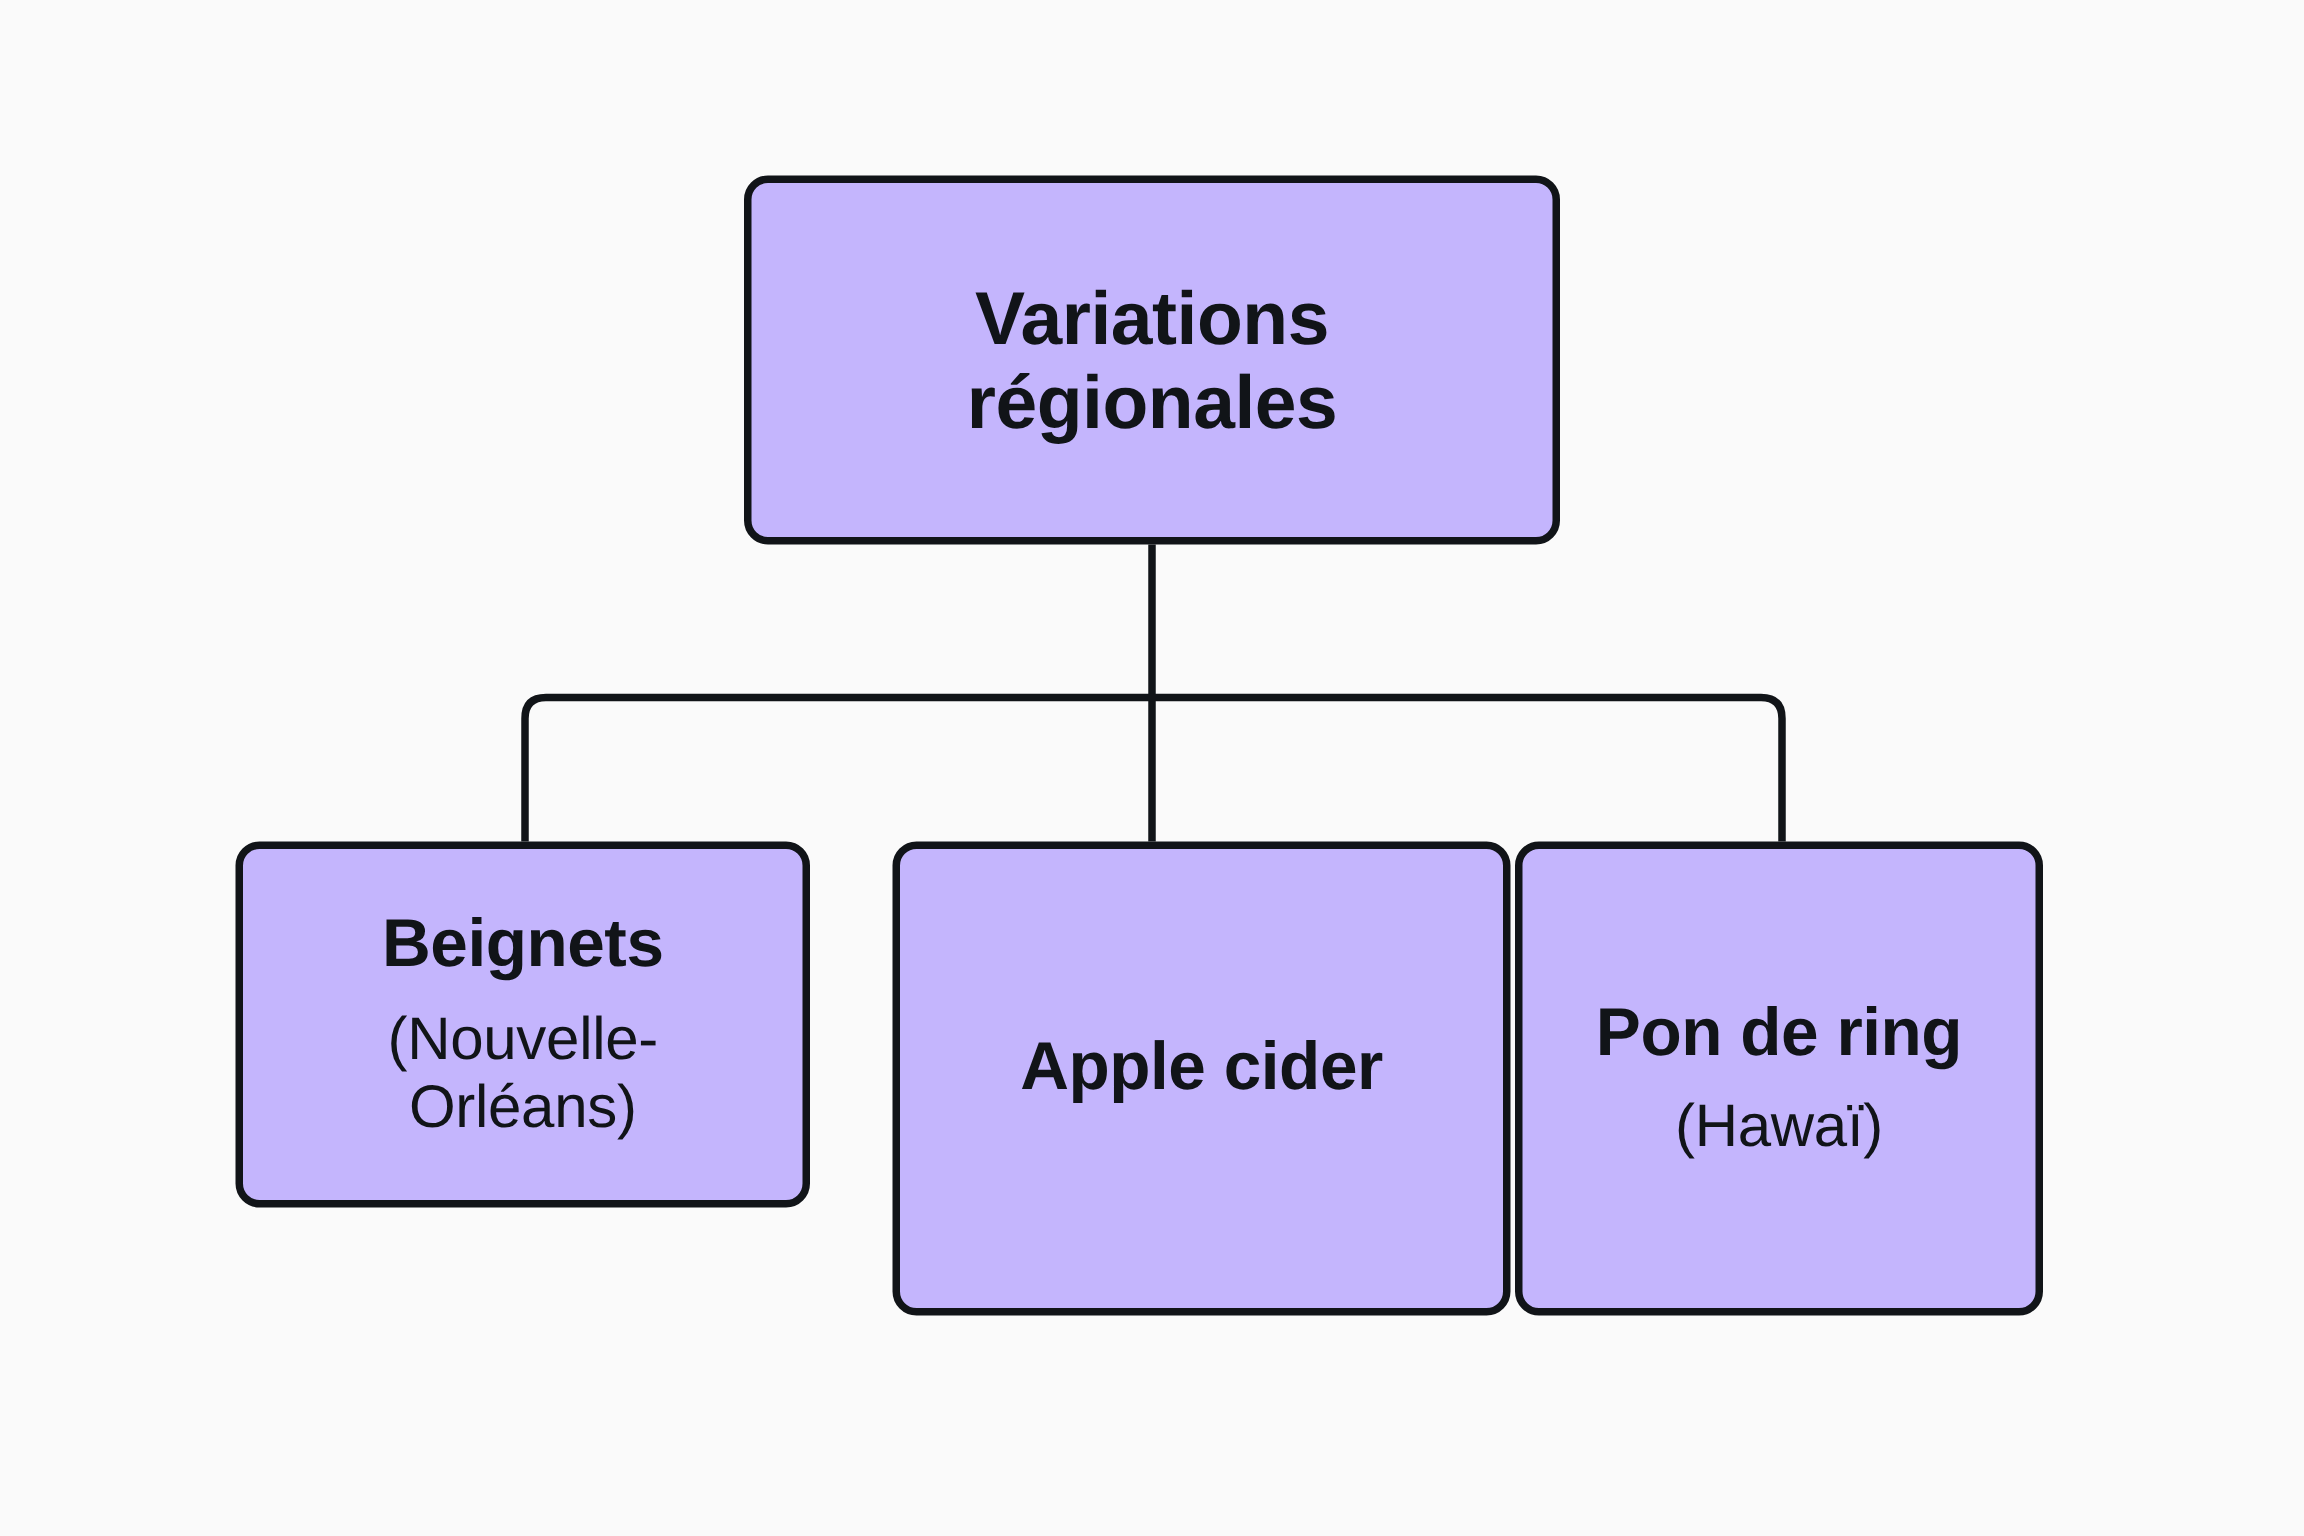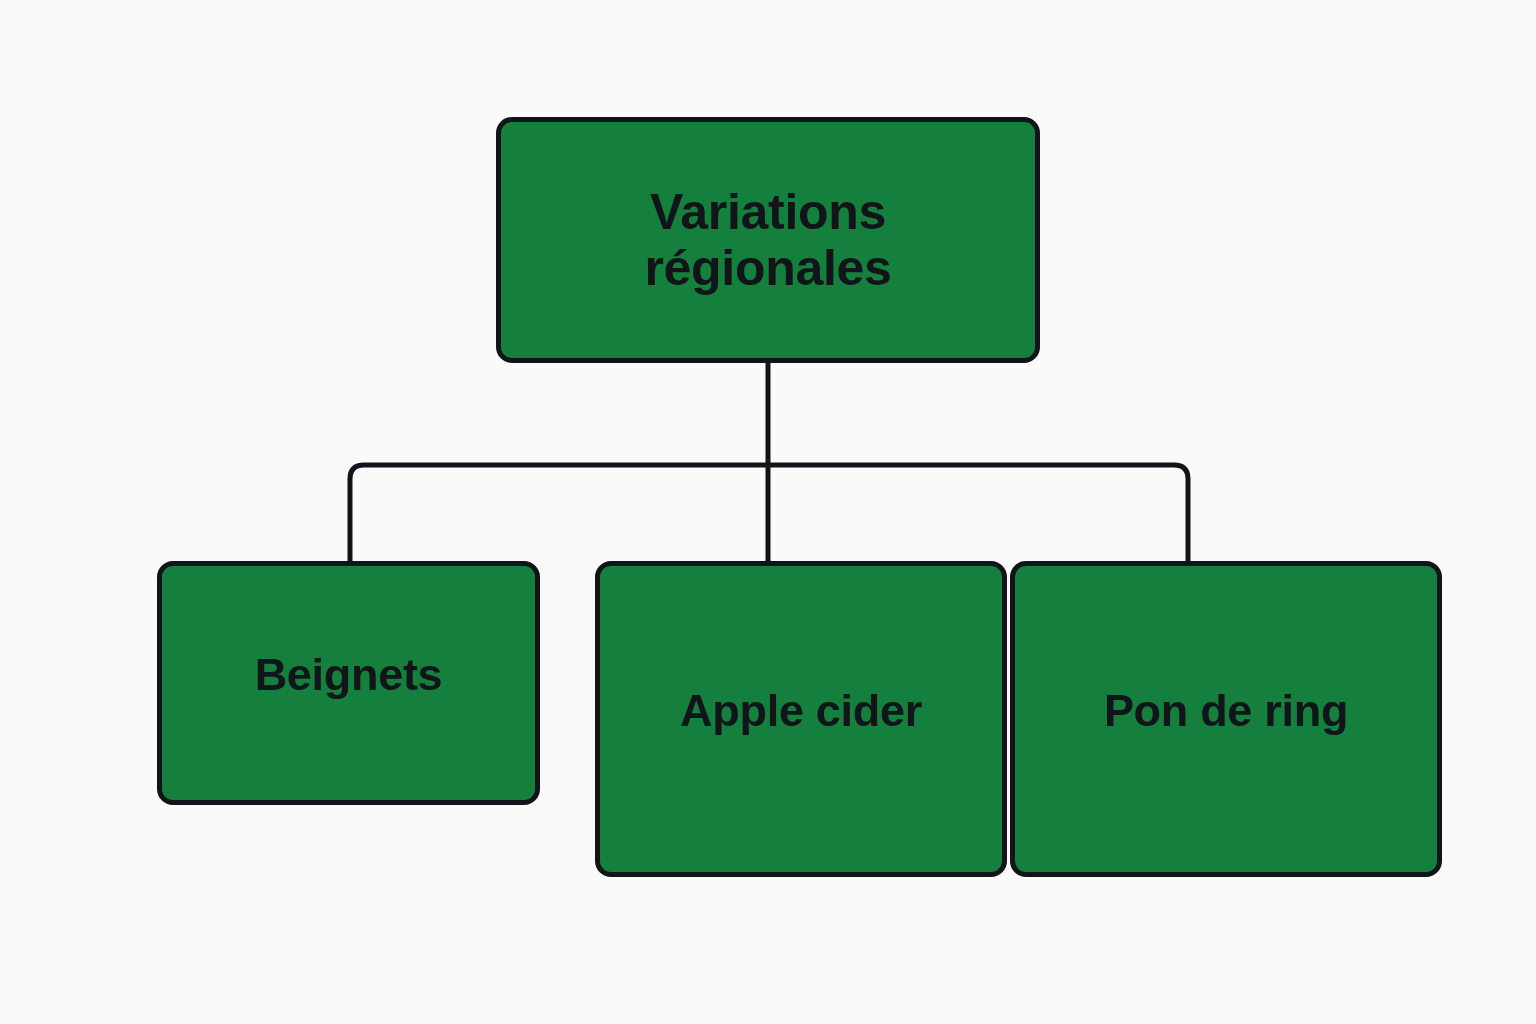--- a/index.html
+++ b/index.html
@@ -23,21 +23,21 @@
   #connectors {
     position: absolute;
     left: 0;
     top: 0;
     width: 1536px;
     height: 1024px;
   }
   .node {
     position: absolute;
     box-sizing: border-box;
-    background: #15803d;
+    background: #c4b5fd;
     border: 5px solid #111418;
     border-radius: 16px;
     display: flex;
     flex-direction: column;
     align-items: center;
     justify-content: center;
     text-align: center;
     padding: 10px 18px;
   }
   .node-title {
@@ -72,21 +72,21 @@
   }
   #node-child-1 {
     left: 595px;
     top: 561px;
     width: 412px;
     height: 316px;
   }
   #node-child-2 {
     left: 1010px;
     top: 561px;
-    width: 432px;
+    width: 352px;
     height: 316px;
   }
   .child .node-title {
     font-size: 45px;
     margin-bottom: 16px;
   }
   .child .node-subtitle {
     font-size: 40px;
   }
   #node-child-0 .node-subtitle,
@@ -106,23 +106,25 @@
     <path d="M 768 465 L 364 465 Q 350 465 350 479 L 350 561" fill="none" stroke="#111418" stroke-width="5" stroke-linecap="butt" stroke-linejoin="round"></path>
     <path d="M 768 465 L 1174 465 Q 1188 465 1188 479 L 1188 561" fill="none" stroke="#111418" stroke-width="5" stroke-linecap="butt" stroke-linejoin="round"></path>
   </svg>
 
   <div class="node" id="node-root">
     <div class="node-title">Variations régionales</div>
   </div>
 
   <div class="node child" id="node-child-0">
     <div class="node-title">Beignets</div>
+    <div class="node-subtitle">(Nouvelle-Orléans)</div>
   </div>
 
   <div class="node child" id="node-child-1">
     <div class="node-title">Apple cider</div>
   </div>
 
   <div class="node child" id="node-child-2">
     <div class="node-title">Pon de ring</div>
+    <div class="node-subtitle">(Hawaï)</div>
   </div>
 
 </div>
 
 </body></html>

